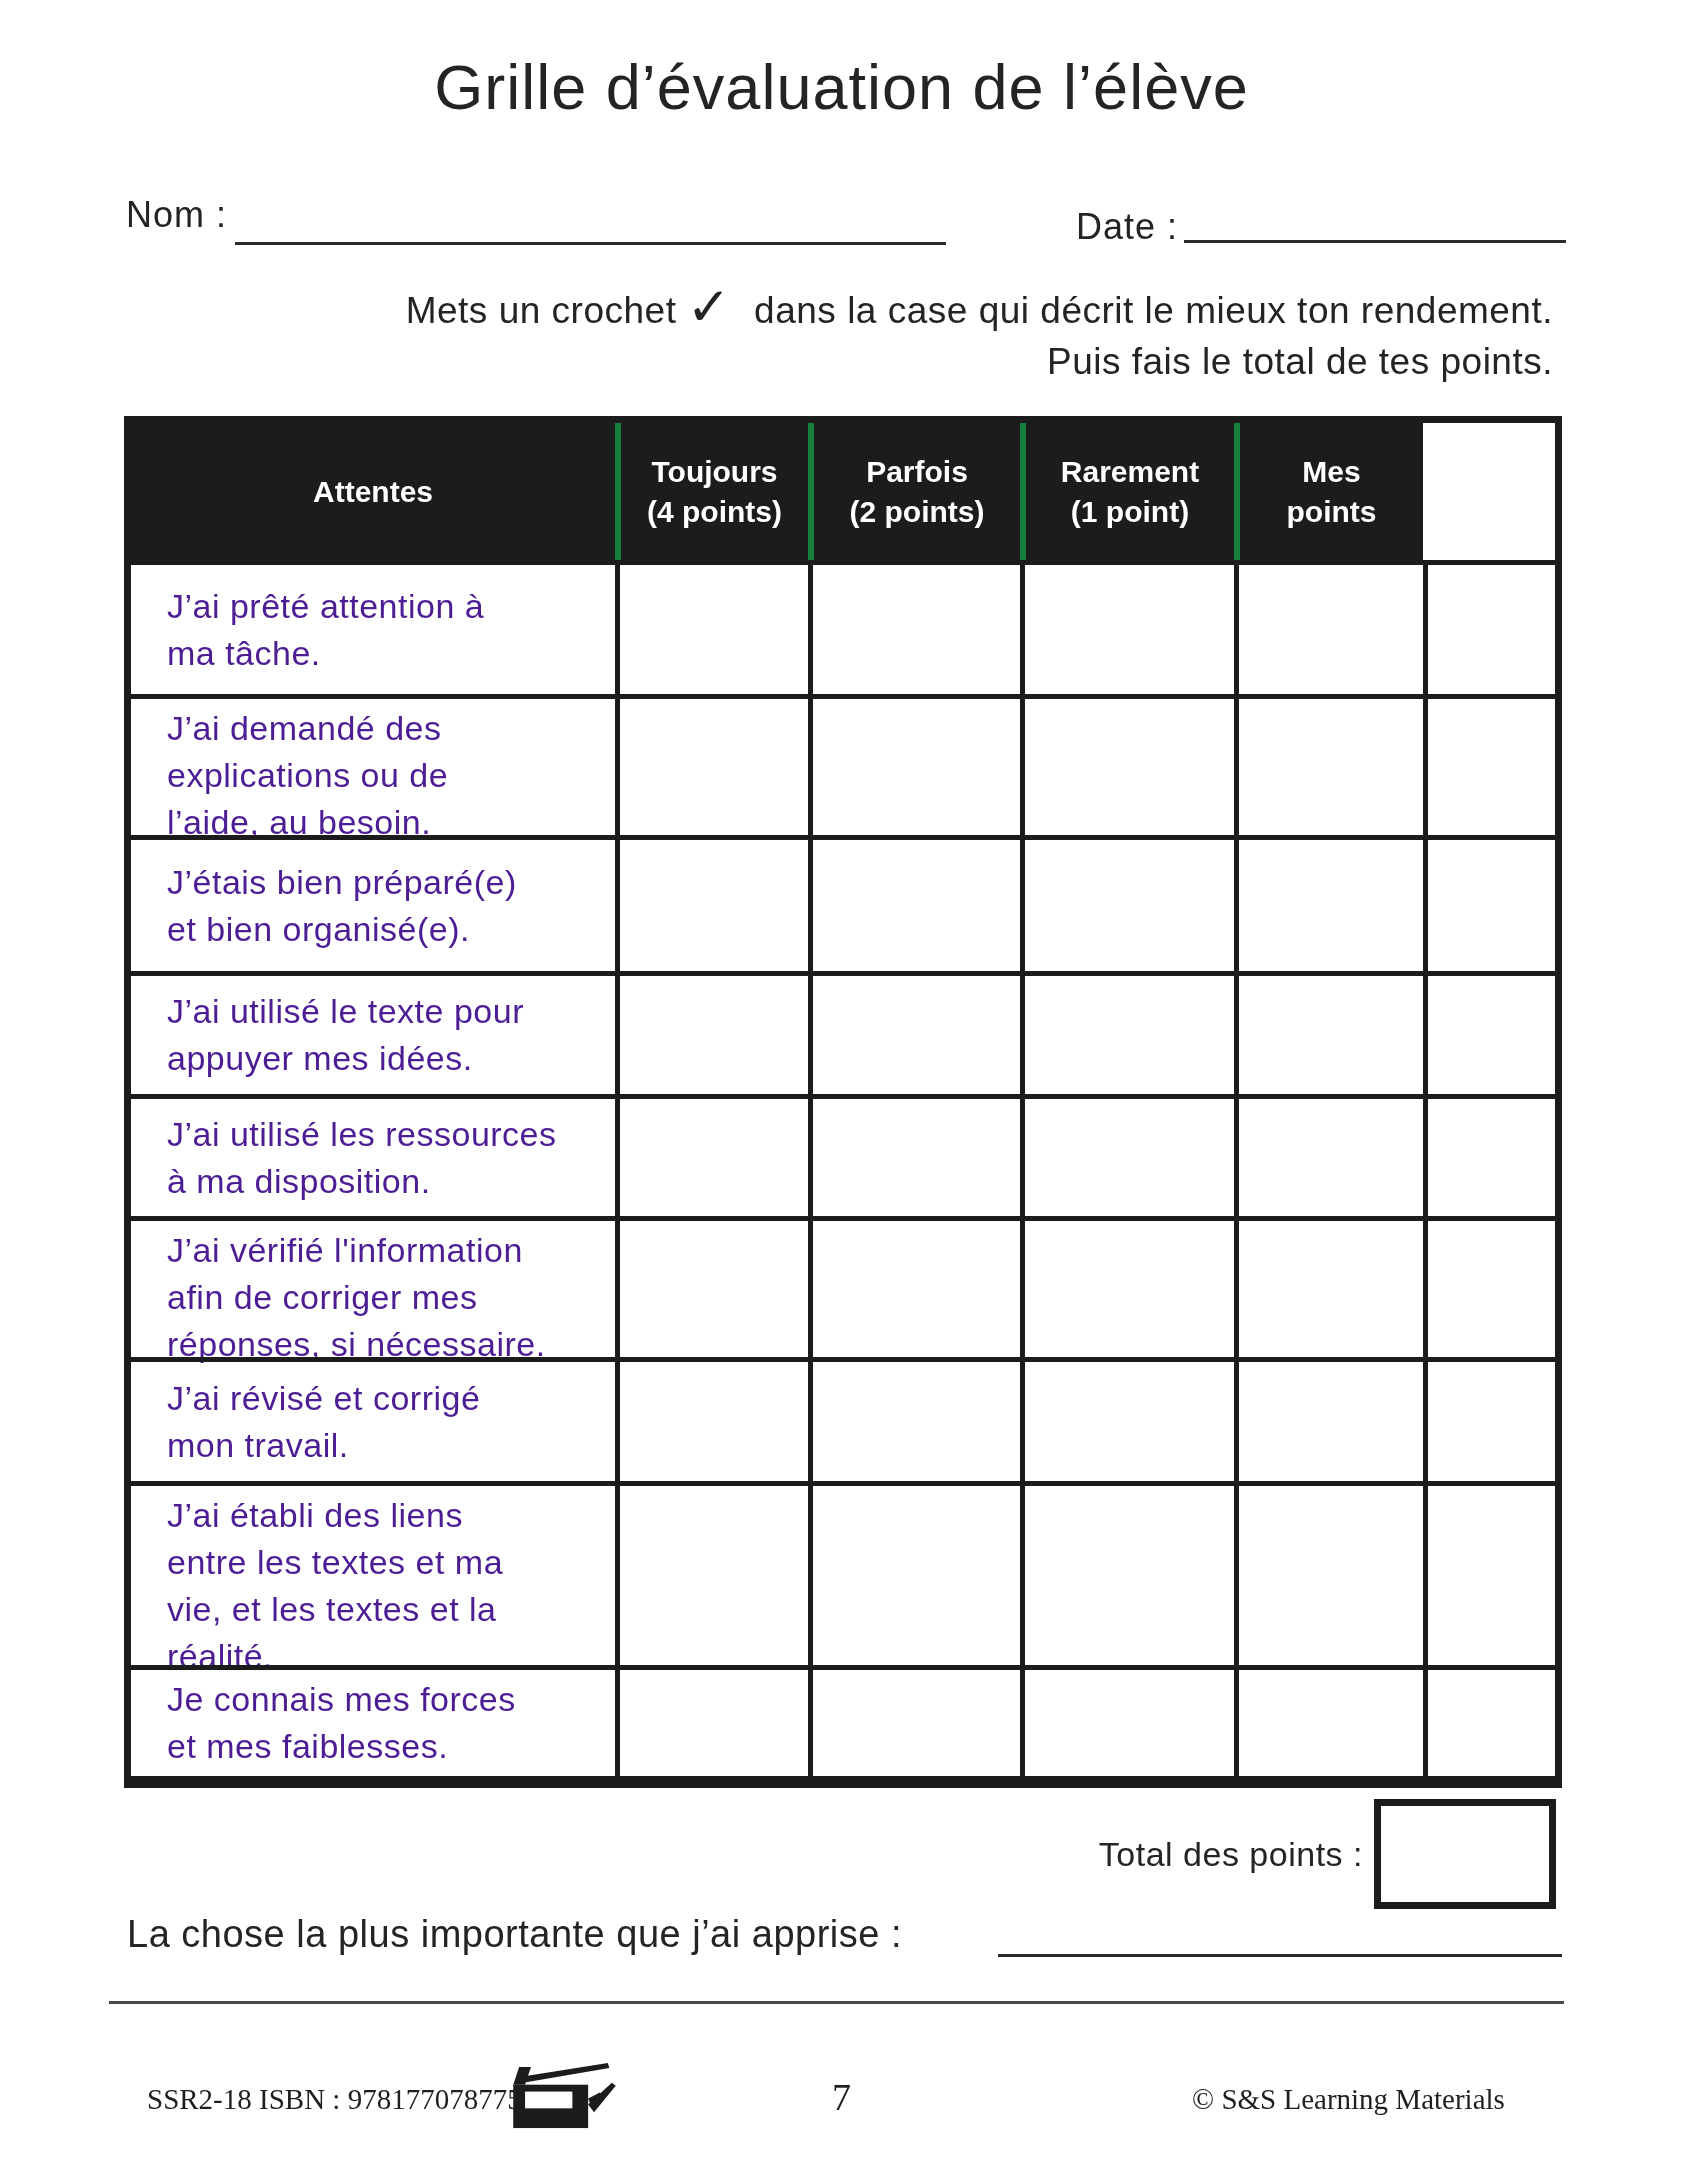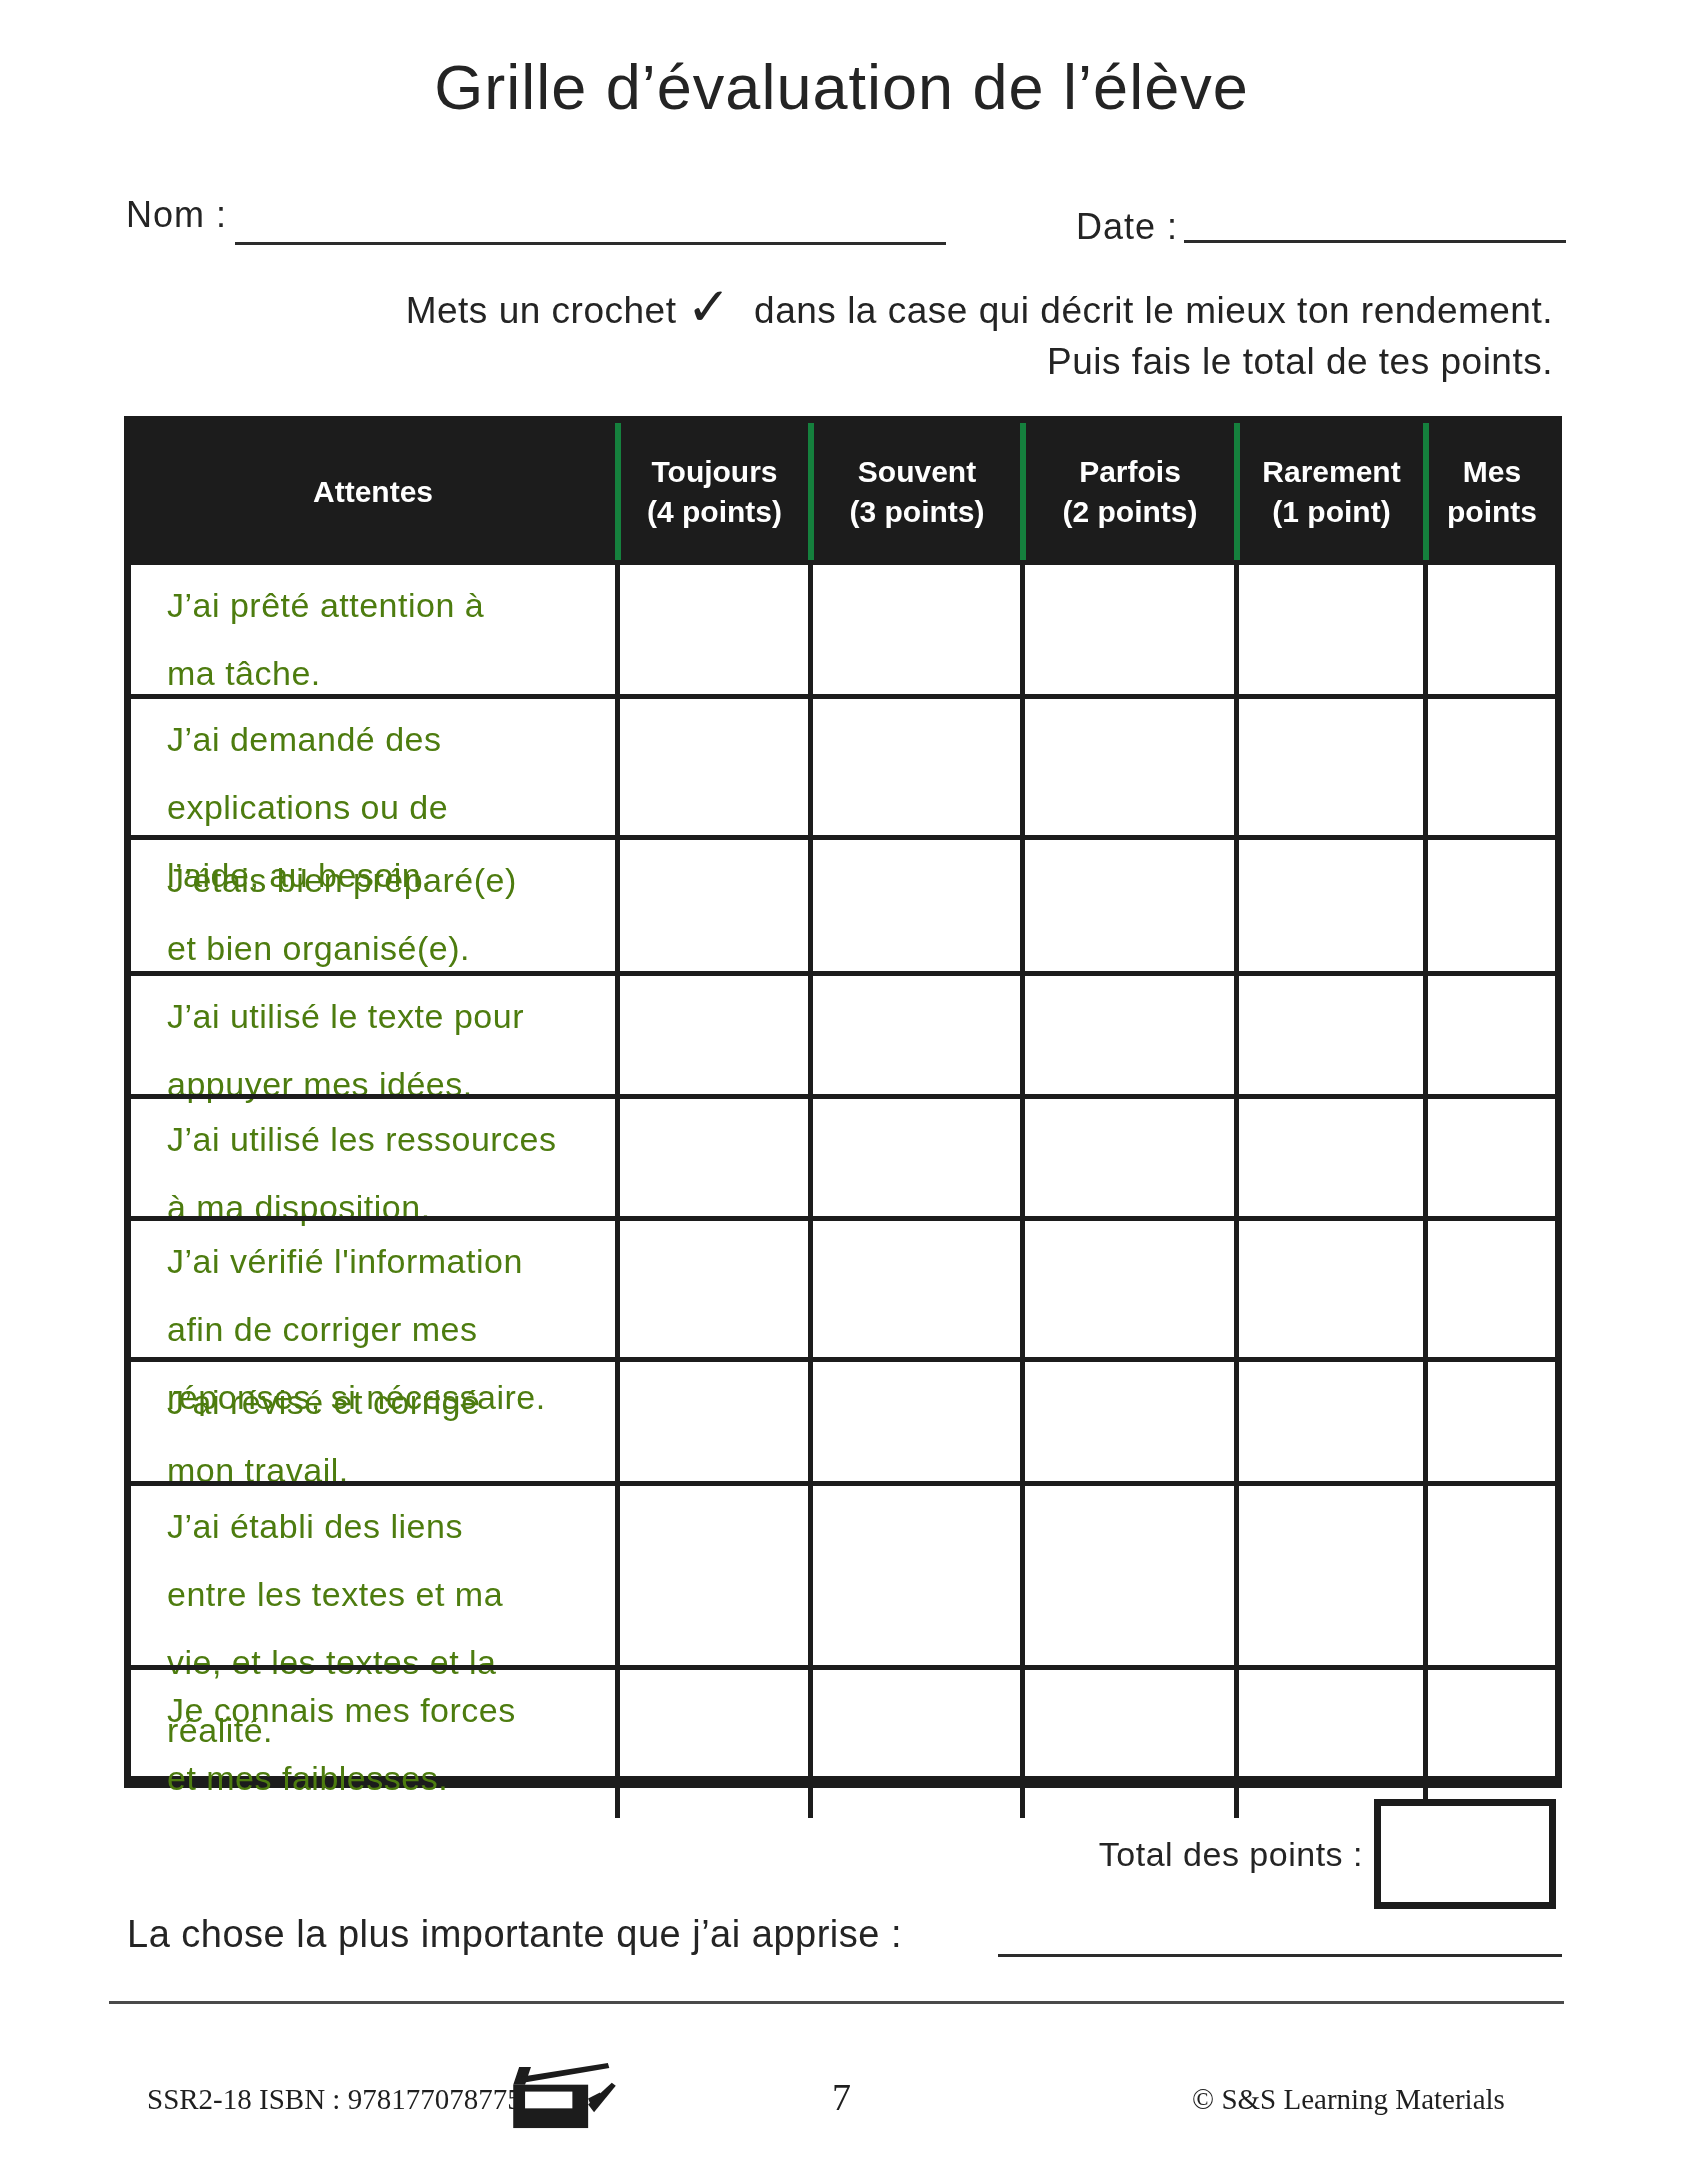--- a/index.html
+++ b/index.html
@@ -57,22 +57,22 @@
   .thead .cell:first-child{border-left:none;}
   .body-row .cell{
     box-sizing:border-box;
     border-top:5px solid #1c1c1c;
     border-left:5px solid #1c1c1c;
     display:flex;align-items:center;
   }
   .body-row .cell:first-child{border-left:none;}
   .criterion{
     padding:6px 14px 6px 36px;
-    font-size:34px;line-height:68px;letter-spacing:0.5px;
-    white-space:pre-line;color:#4d7c0f;
+    font-size:34px;line-height:47px;letter-spacing:0.5px;
+    white-space:pre-line;color:#4c1d95;
   }
   
   .total-label{
     position:absolute;left:916px;top:1799px;width:447px;height:110px;
     display:flex;align-items:center;justify-content:flex-end;
     font-size:34px;letter-spacing:0.5px;
   }
   .total-box{
     position:absolute;left:1374px;top:1799px;width:182px;height:110px;
     box-sizing:border-box;border:7px solid #1c1c1c;background:#fff;
@@ -111,22 +111,20 @@
   <div class="instructions">
     <div><span>Mets un crochet</span><span class="check">✓</span><span> dans la case qui décrit le mieux ton rendement.</span></div>
     <div>Puis fais le total de tes points.</div>
   </div>
 
   <div class="tbl">
     <div class="trow thead">
       <div class="cell">Attentes</div>
       <div class="cell">Toujours
 (4 points)</div>
-      <div class="cell">Souvent
-(3 points)</div>
       <div class="cell">Parfois
 (2 points)</div>
       <div class="cell">Rarement
 (1 point)</div>
       <div class="cell">Mes
 points</div>
     </div>
 
     <div class="trow body-row" style="height:134px">
       <div class="cell">

